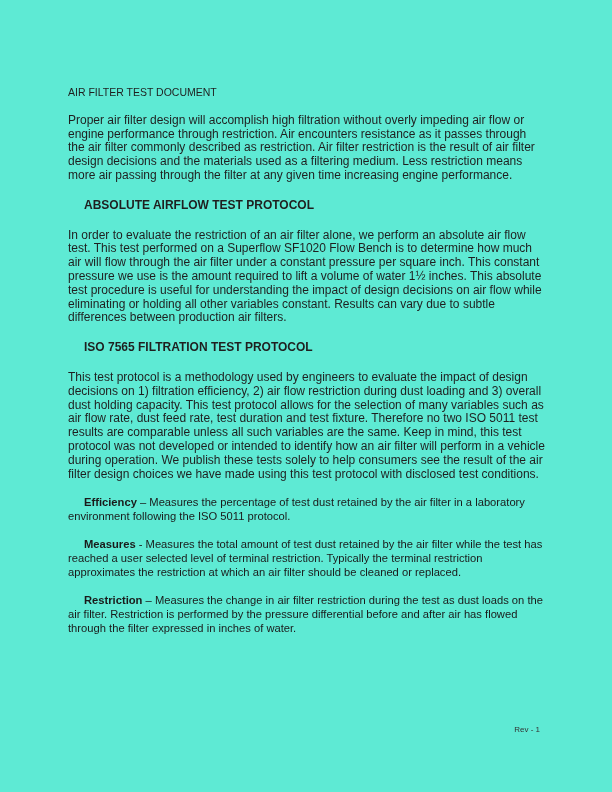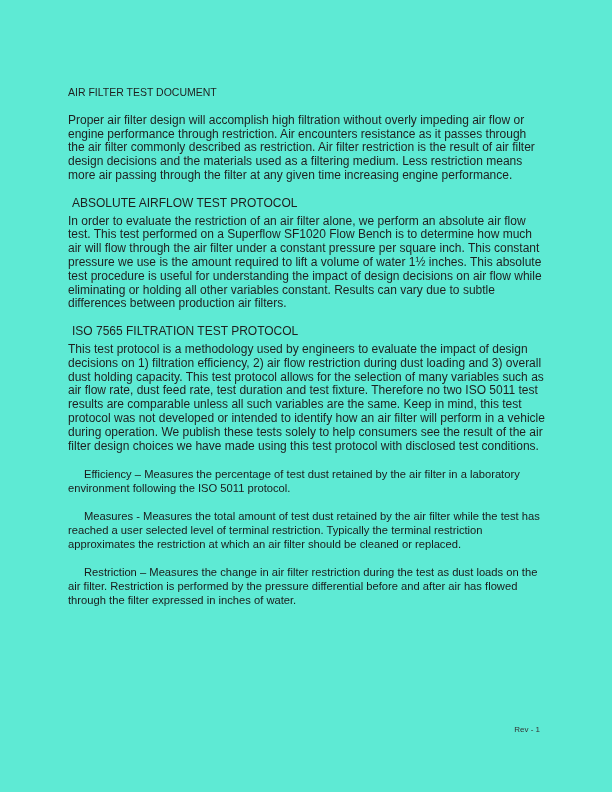--- a/index.html
+++ b/index.html
@@ -39,24 +39,25 @@
     font-weight: normal;
   }
   .block {
     margin-bottom: 14px;
   }
   .doc-title {
     font-size: 10.5px;
     line-height: 13.8px;
   }
   .section-heading {
-    margin: 4px;
+    margin: 16px;
+    font-weight: bold;
   }
   .term {
-    font-weight: normal;
+    font-weight: bold;
     padding-left: 16px;
   }
   .footer {
     position: absolute;
     top: 725px;
     right: 72px;
     font-size: 8px;
     line-height: 10px;
     color: #333333;
   }

